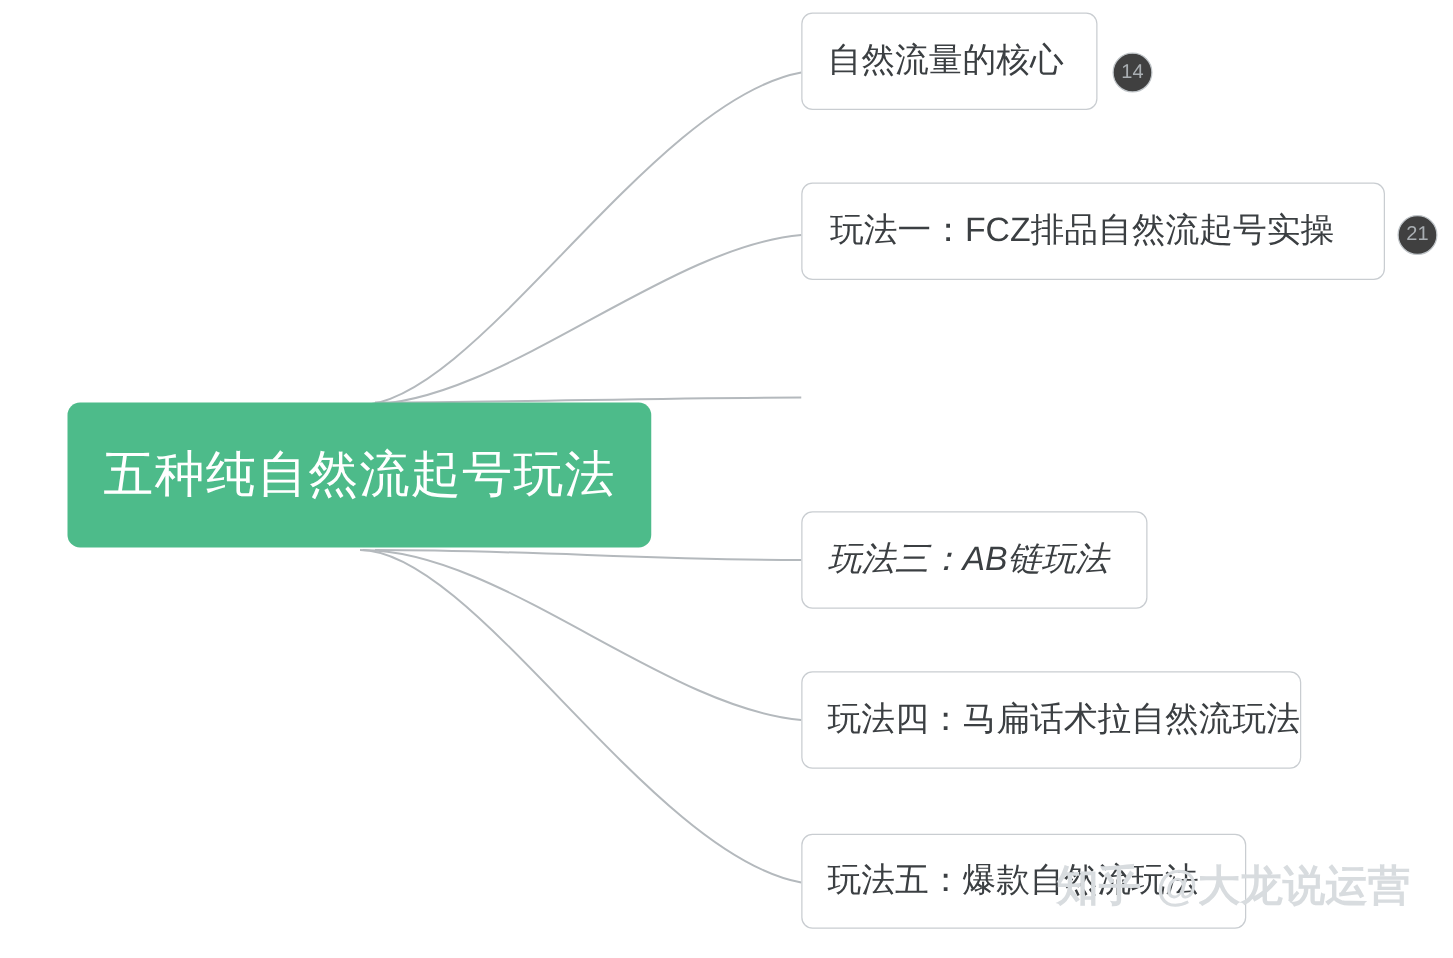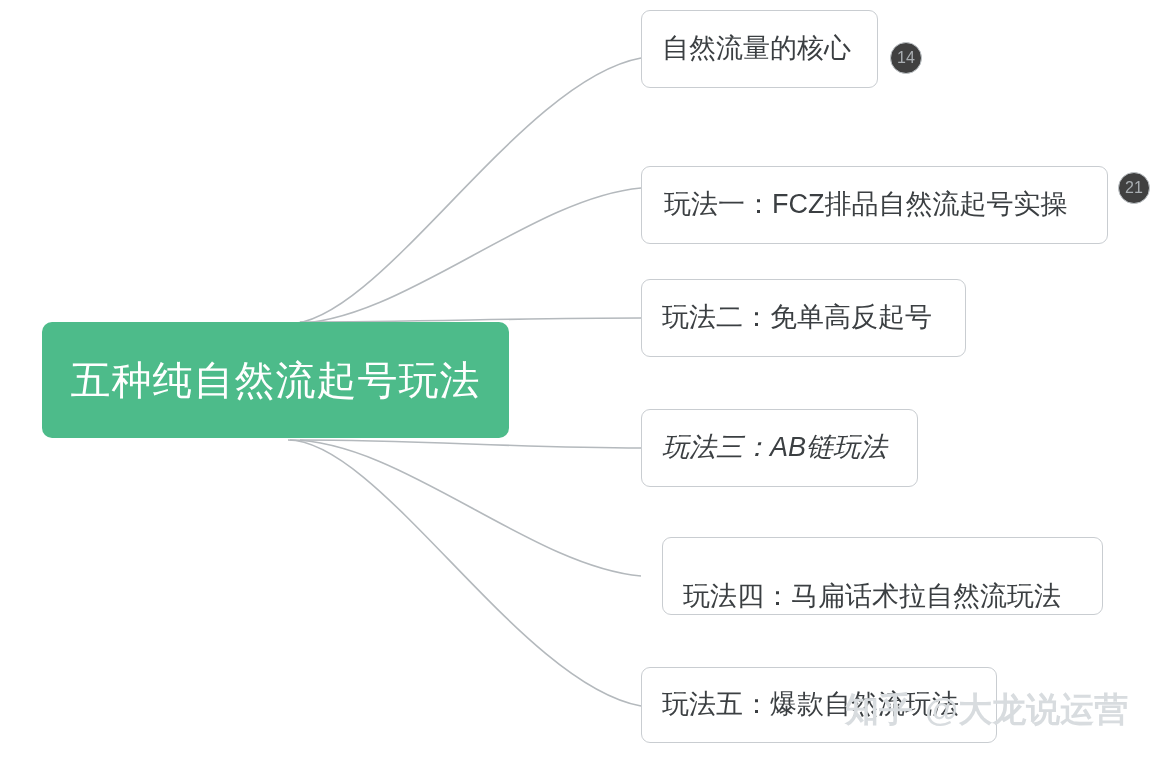--- a/index.html
+++ b/index.html
@@ -20,21 +20,21 @@
   #connectors {
     position: absolute;
     left: 0;
     top: 0;
     width: 1162px;
     height: 766px;
     pointer-events: none;
   }
   .root-node {
     position: absolute;
-    left: 42px;
+    left: 54px;
     top: 322px;
     width: 467px;
     height: 116px;
     background: #4DBB8A;
     border-radius: 10px;
     display: flex;
     align-items: center;
     justify-content: center;
     box-sizing: border-box;
     padding: 0 20px;
@@ -110,36 +110,33 @@
     <span class="root-label">五种纯自然流起号玩法</span>
   </div>
 
   <div class="child-node" style="left:641px; top:10px; width:237px; height:78px;">
     <span class="child-label">自然流量的核心</span>
   </div>
   <div class="badge" style="left:890px; top:42px;">
     <span>14</span>
   </div>
 
-  <div class="child-node" style="left:641px; top:166px; width:467px; height:78px;padding-left:22px;">
+  <div class="child-node" style="left:641px; top:146px; width:467px; height:78px;padding-left:22px;">
     <span class="child-label">玩法一：FCZ排品自然流起号实操</span>
   </div>
   <div class="badge" style="left:1118px; top:172px;">
     <span>21</span>
   </div>
 
-  <div class="child-node" style="left:641px; top:279px; width:325px; height:78px;">
-    <span class="child-label">玩法二：免单高反起号</span>
-  </div>
 
   <div class="child-node" style="left:641px; top:409px; width:277px; height:78px;font-style:italic;">
     <span class="child-label">玩法三：AB链玩法</span>
   </div>
 
-  <div class="child-node" style="left:662px; top:537px; width:441px; height:78px;align-items:flex-end;">
+  <div class="child-node" style="left:641px; top:537px; width:400px; height:78px;">
     <span class="child-label">玩法四：马扁话术拉自然流玩法</span>
   </div>
 
   <div class="child-node" style="left:641px; top:667px; width:356px; height:76px;align-items:center;">
     <span class="child-label">玩法五：爆款自然流玩法</span>
   </div>
 
   <div class="watermark" style="left:845px; top:692px;">
     <span>知乎</span>
   </div>

